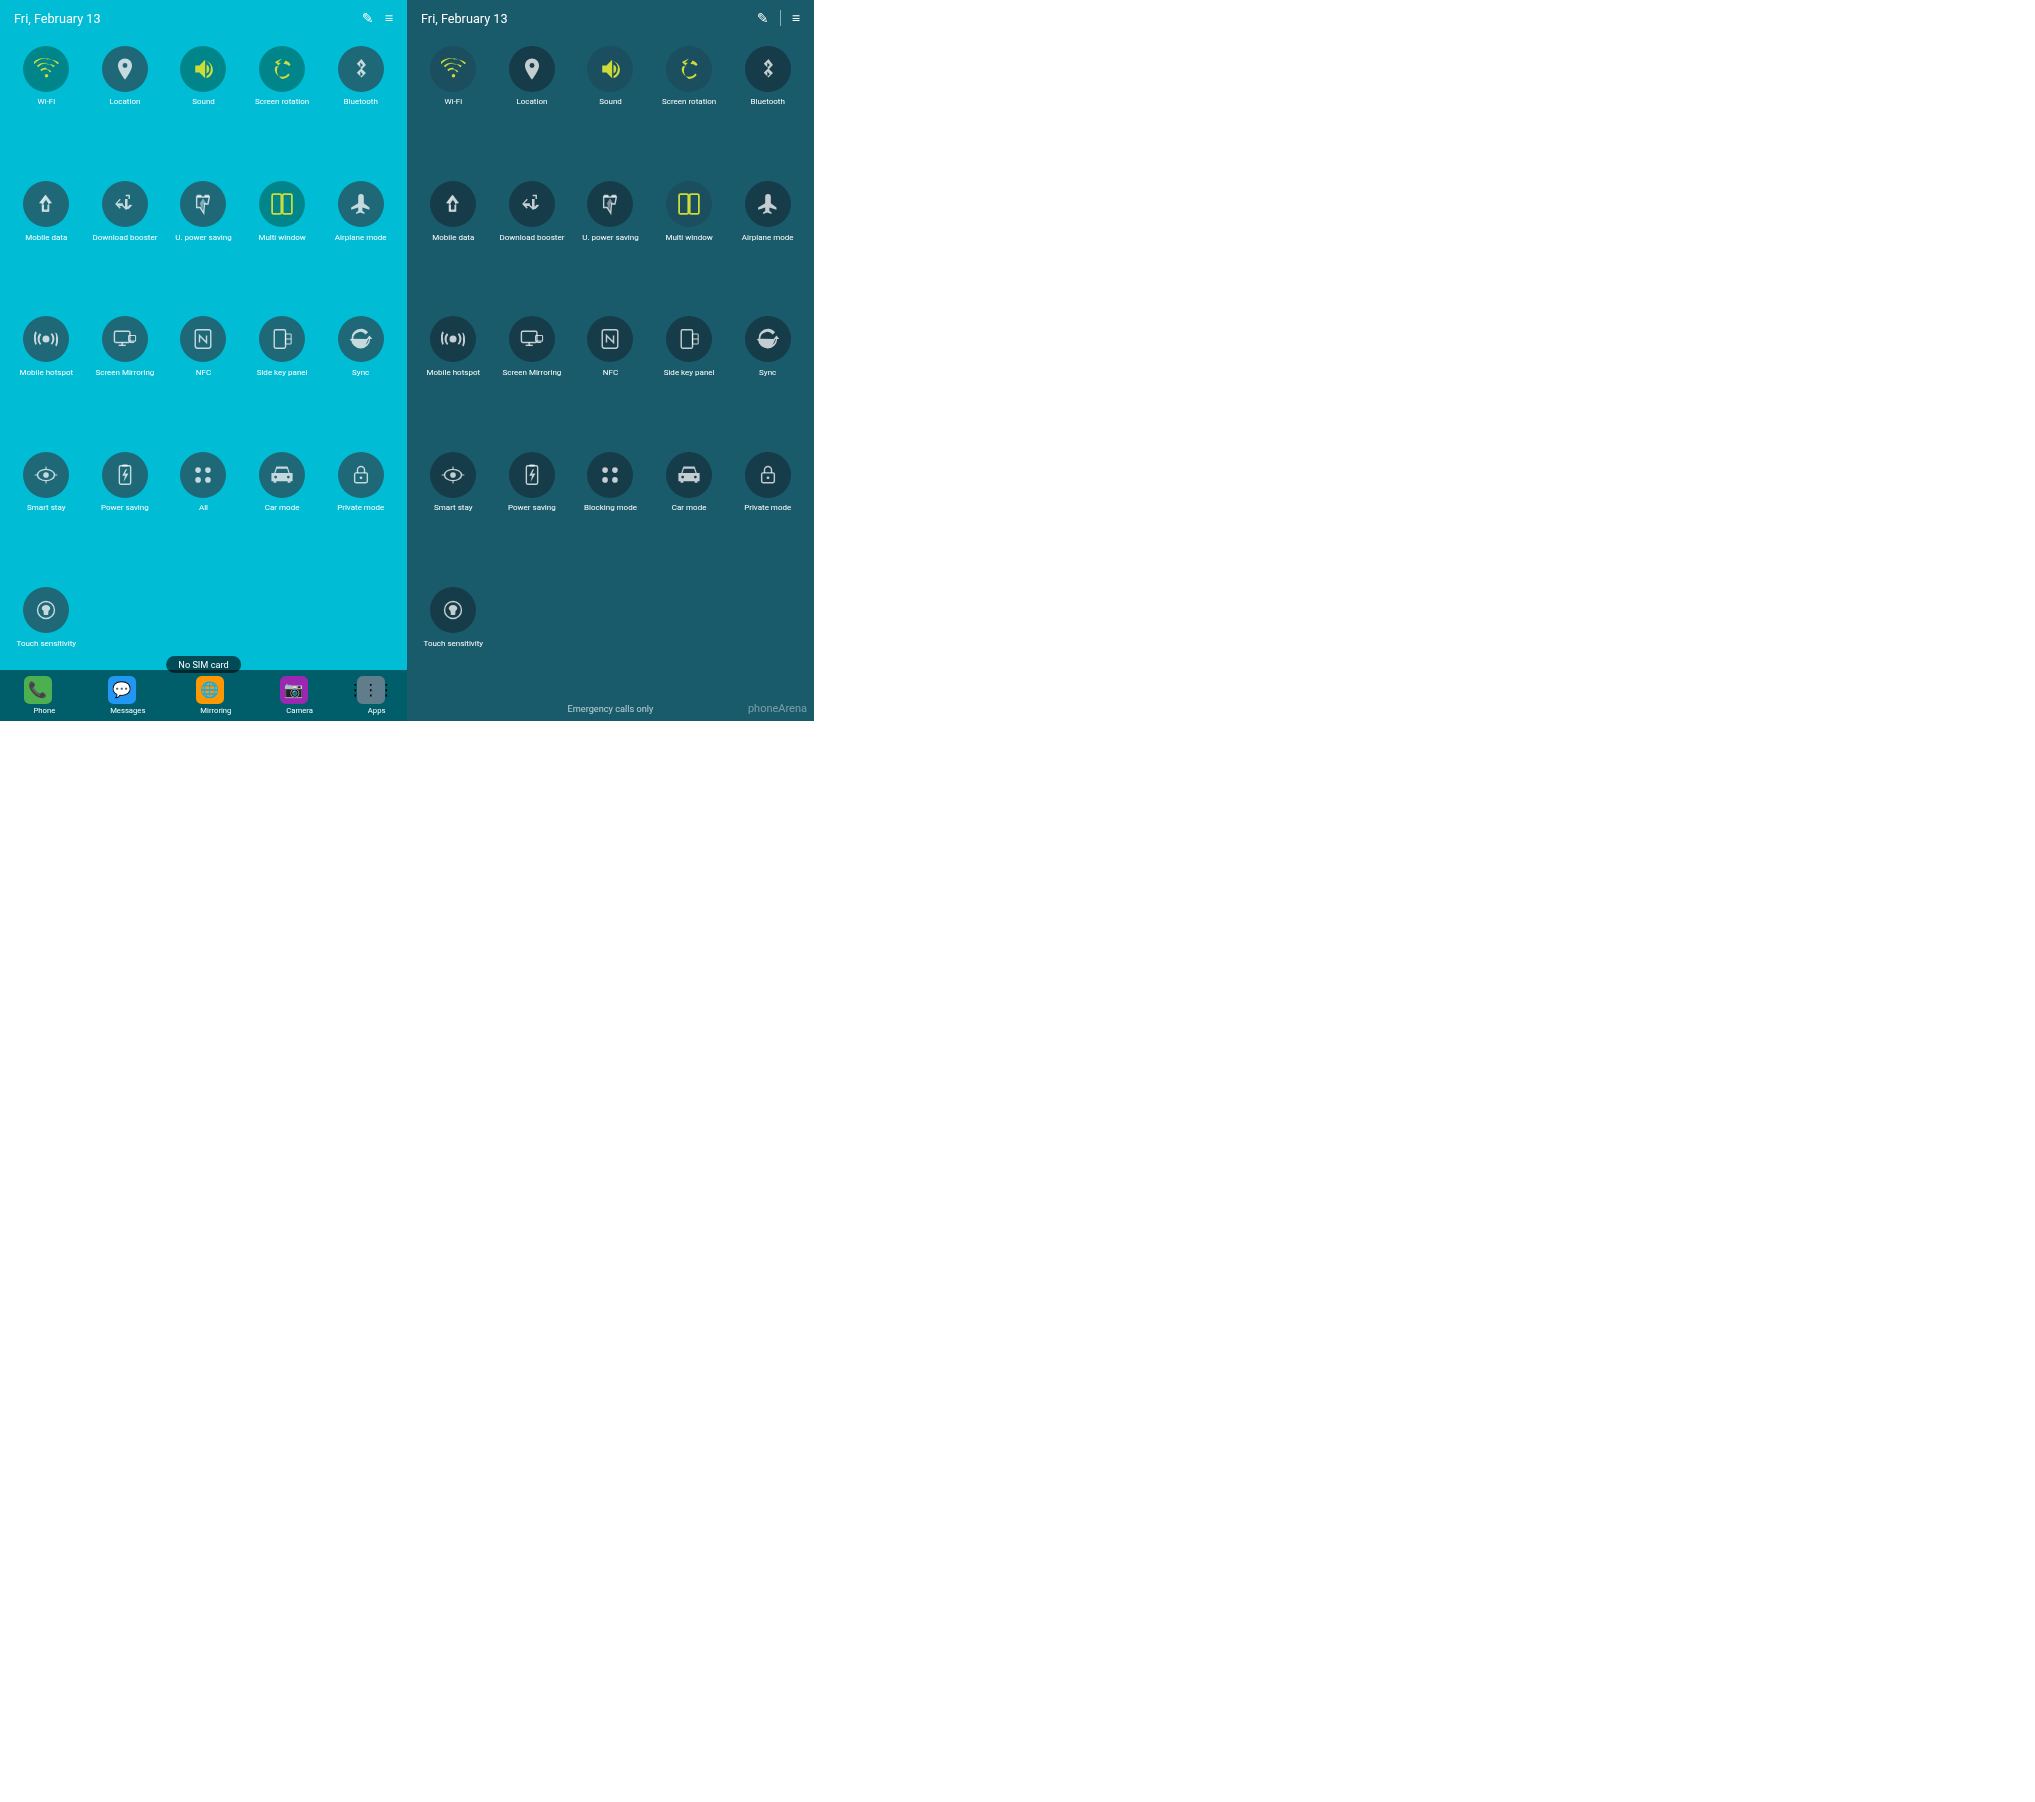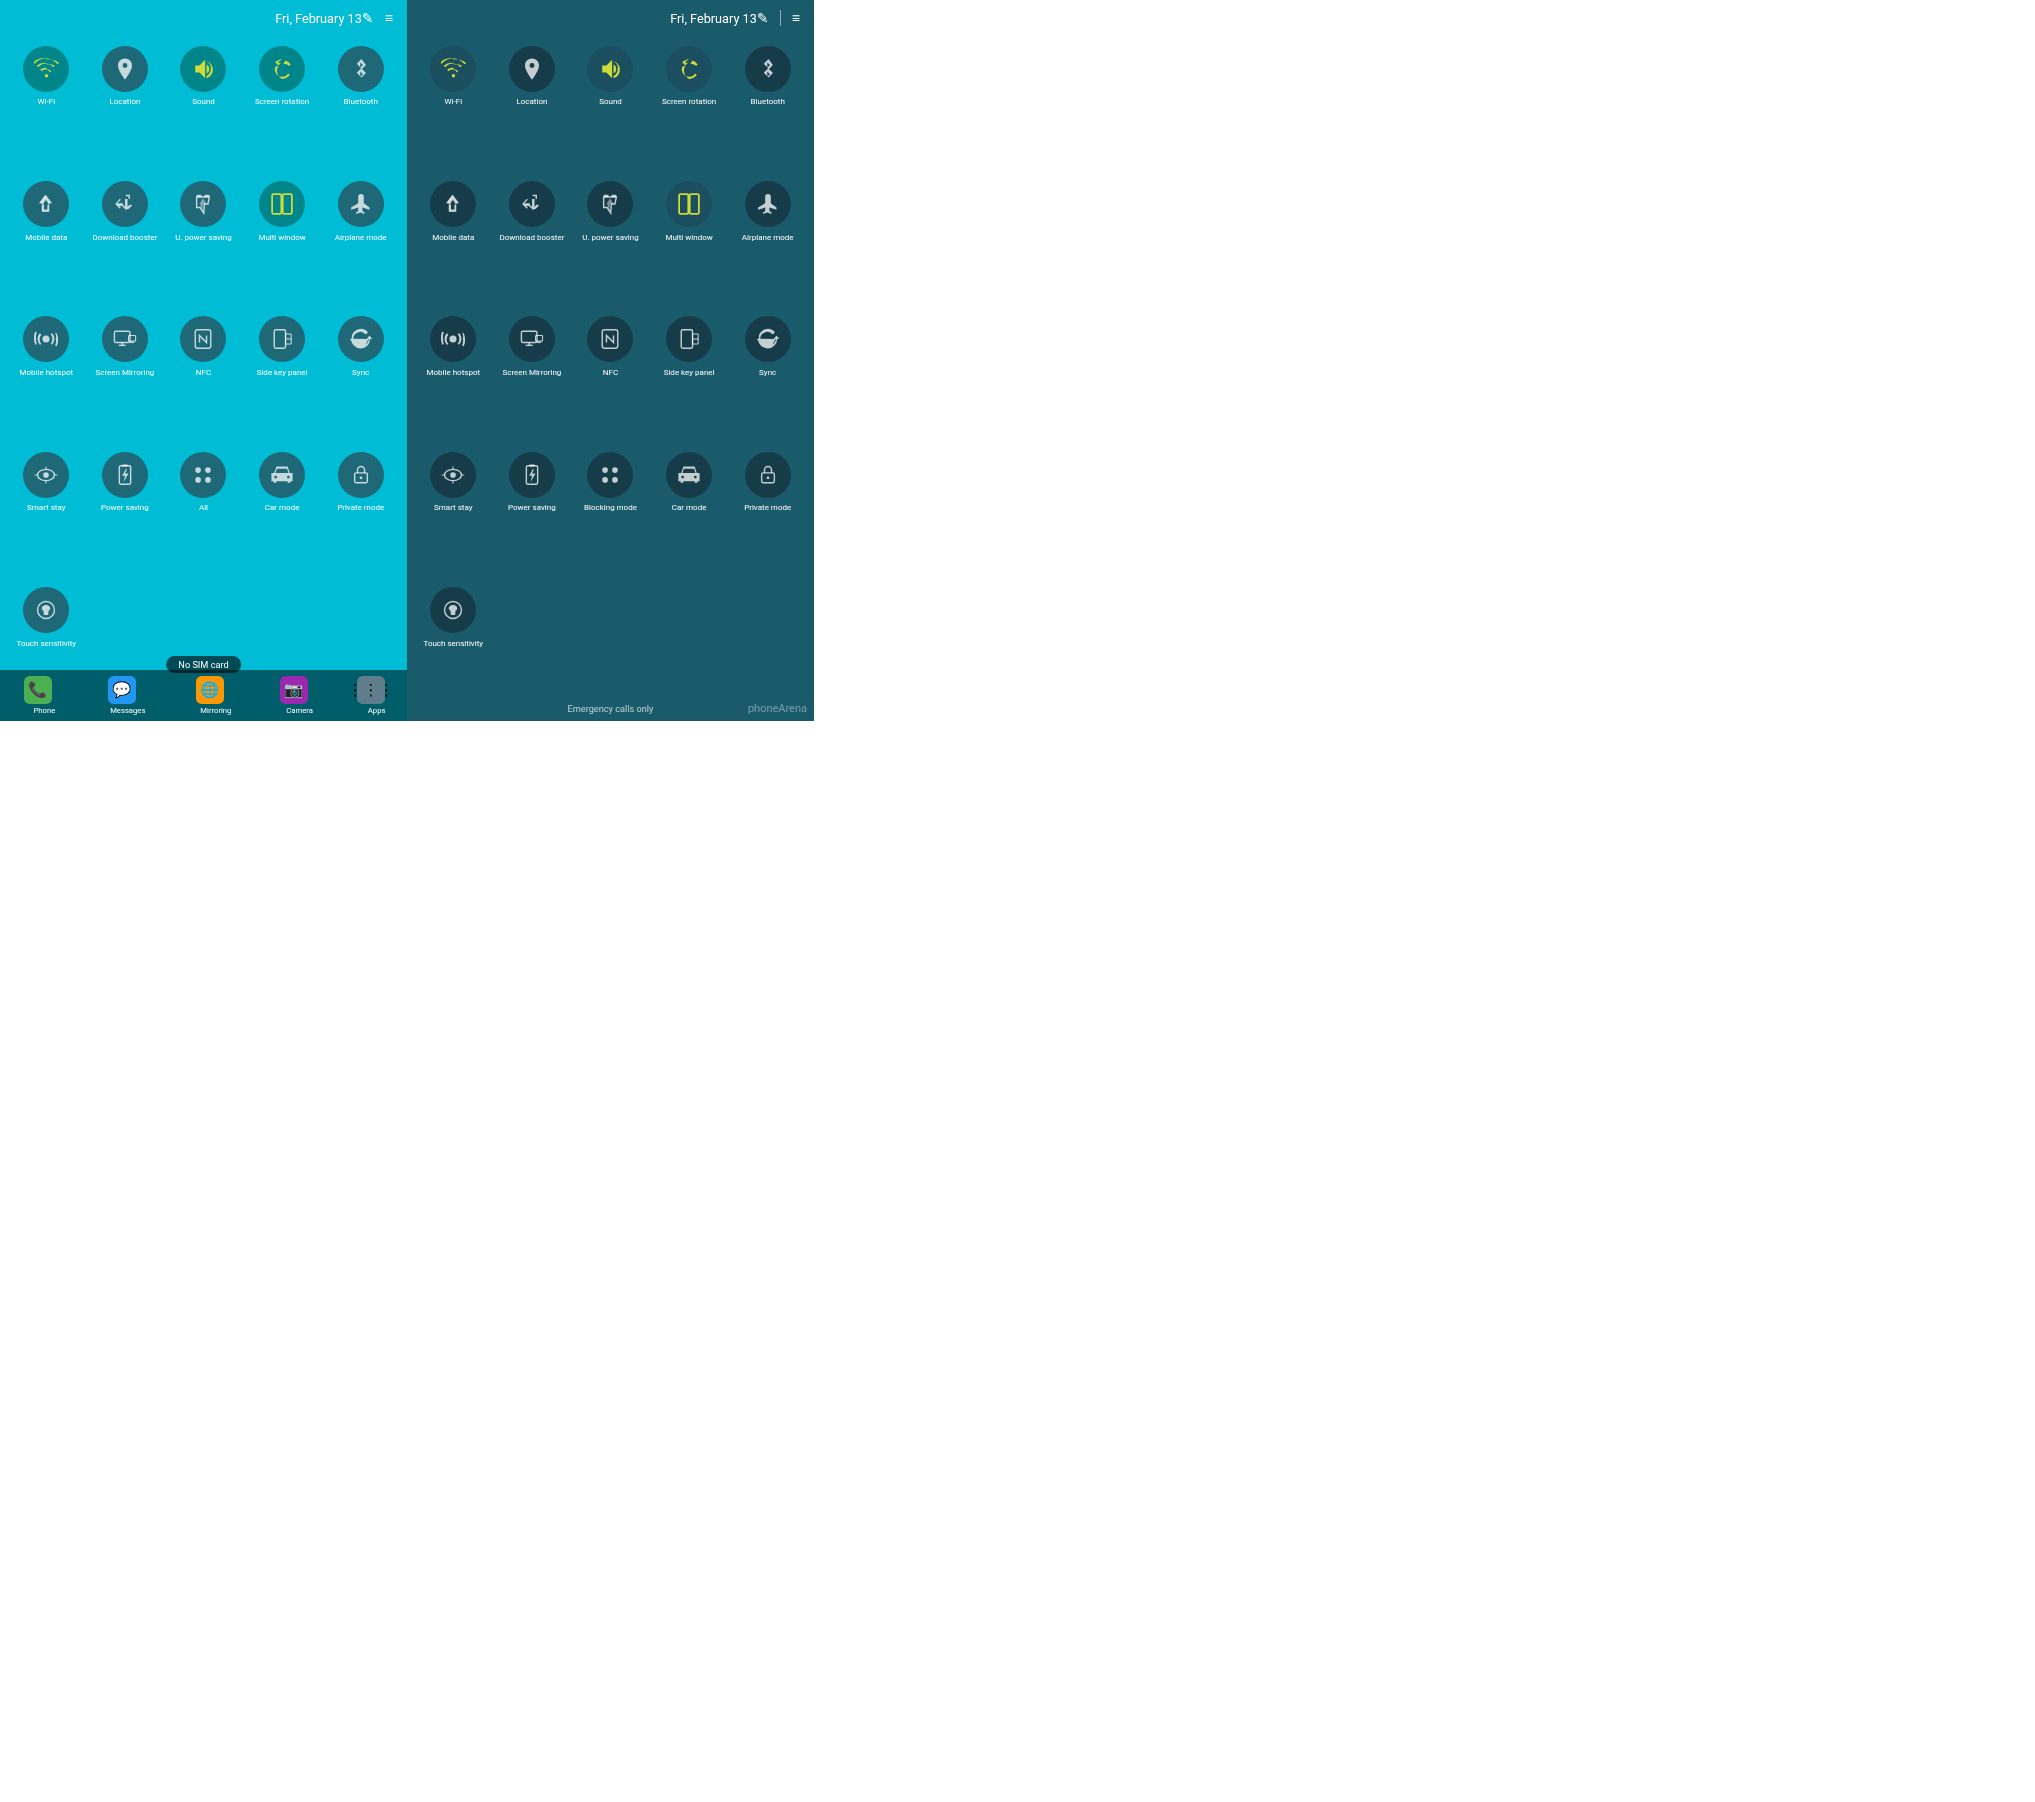--- a/index.html
+++ b/index.html
@@ -26,21 +26,21 @@
       background: #1A5B6B;
       display: flex;
       flex-direction: column;
       position: relative;
     }
 
     
     .header {
       display: flex;
       align-items: center;
-      justify-content: flex-end;
+      justify-content: space-between;
       padding: 10px 14px 7px 14px;
     }
     .header-date {
       color: white;
       font-size: 12.7px;
       font-weight: 400;
     }
     .header-icons {
       display: flex;
       align-items: center;

